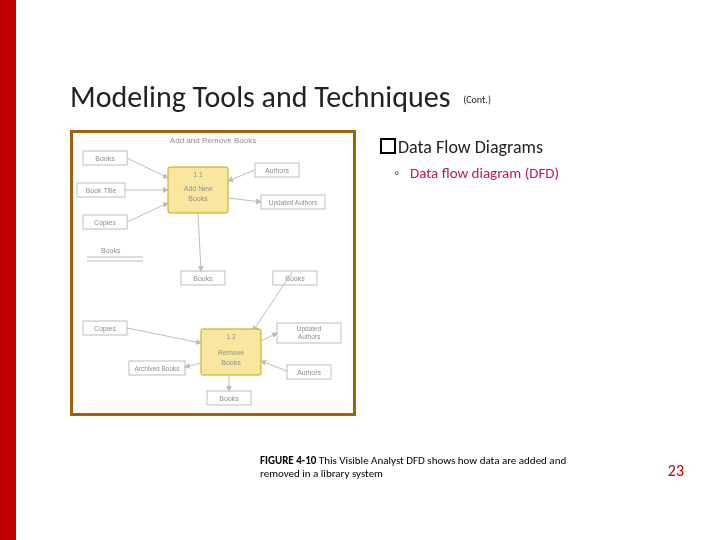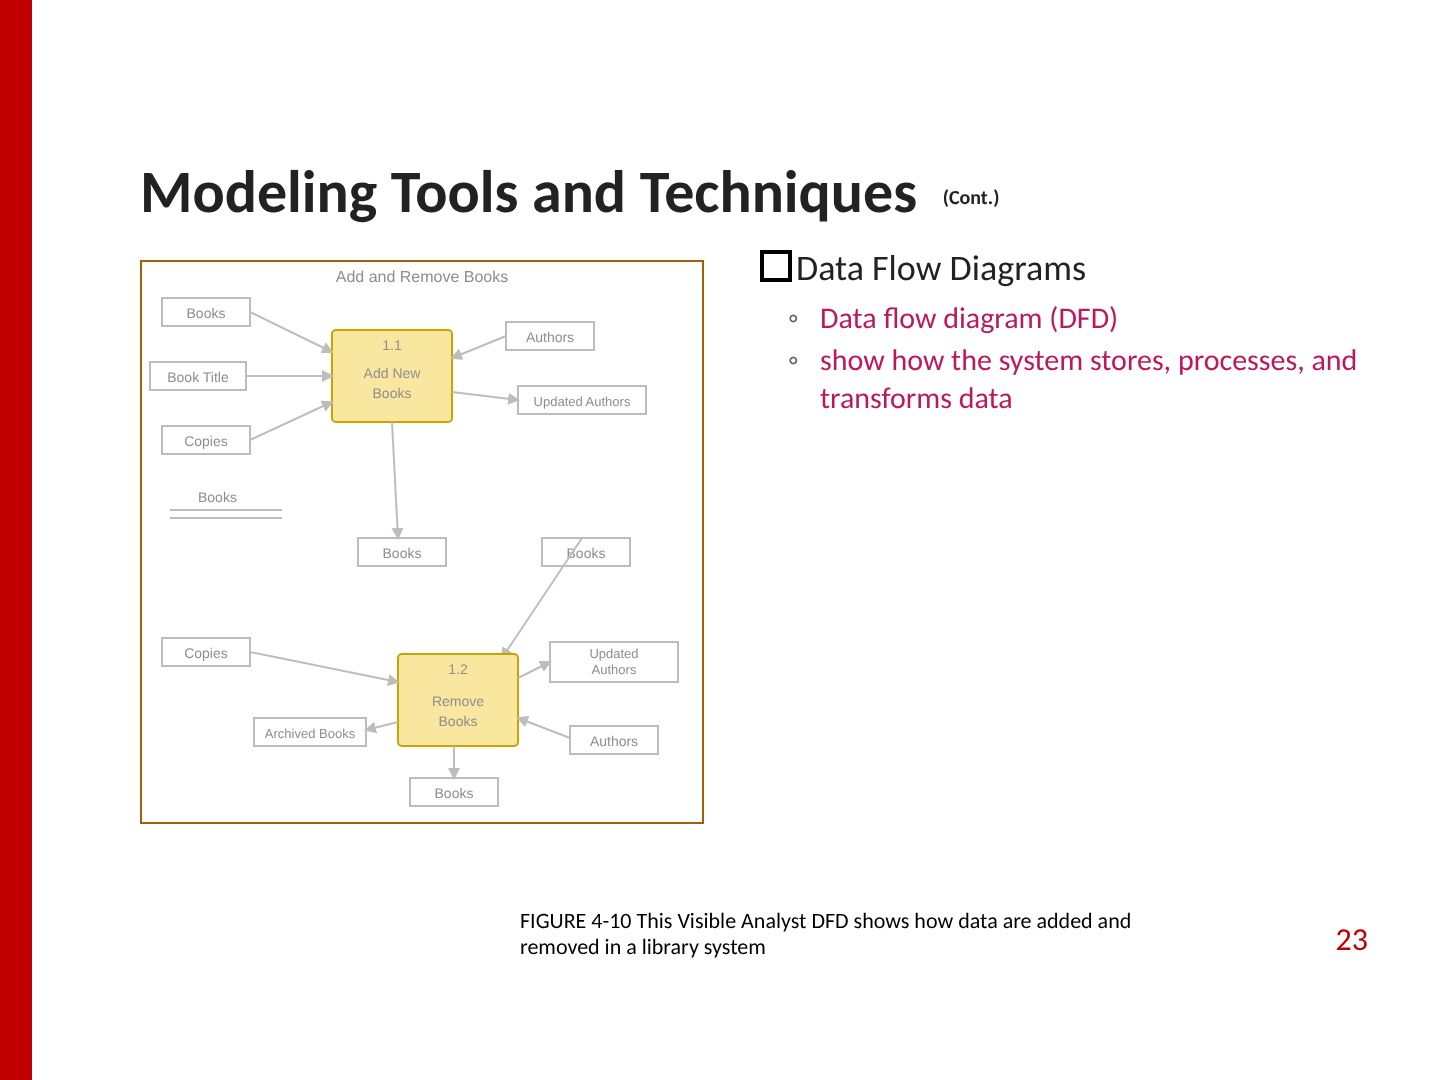--- a/index.html
+++ b/index.html
@@ -1,31 +1,31 @@
 <!DOCTYPE html>
 <html><head>
 <meta charset="utf-8">
 <style>
   html,body{margin:0;padding:0;width:720px;height:540px;background:#fff;font-family:"Segoe UI",Calibri,Arial,sans-serif;color:#222;position:relative;overflow:hidden}
   .accent{position:absolute;left:0;top:0;width:16px;height:540px;background:#c00000}
-  .title{position:absolute;left:70px;top:78px;font-size:30px;font-weight:700;color:#222;font-family:"Segoe UI Light","Segoe UI",Calibri,Arial,sans-serif}
+  .title{position:absolute;left:70px;top:78px;font-size:30px;font-weight:400;color:#222;font-family:"Segoe UI Light","Segoe UI",Calibri,Arial,sans-serif}
   .title-cont{font-size:10px;margin-left:6px;vertical-align:middle}
-  .diagram{position:absolute;left:70px;top:130px;width:280px;height:280px;border:1px solid #a16207}
+  .diagram{position:absolute;left:70px;top:130px;width:280px;height:280px;border:3px solid #a16207}
   .diagram text{font-family:Arial,sans-serif;fill:#8e8e8e}
   .node{fill:#fff;stroke:#bdbdbd;stroke-width:1}
   .proc{fill:#f9e7a0;stroke:#c9a400;stroke-width:1}
   .arrow{stroke:#bdbdbd;stroke-width:1;fill:none;marker-end:url(#ah)}
-  .textcol{position:absolute;left:380px;top:123px;width:300px}
+  .textcol{position:absolute;left:380px;top:136px;width:300px}
   .heading{font-size:18px;font-weight:400;color:#222;margin-bottom:6px}
   .heading .sq{display:inline-block;width:12px;height:12px;border:2px solid #000;margin-right:2px;vertical-align:-1px}
   ul.bul{margin:0 0 0 18px;padding:0;list-style:none}
   ul.bul>li{position:relative;font-size:15px;line-height:1.25;color:#be185d;margin-bottom:2px;padding-left:12px}
   ul.bul>li:before{content:"\25E6";position:absolute;left:-4px;top:0;color:#666}
   .caption{position:absolute;left:260px;top:455px;width:340px;font-size:11px;line-height:1.15;color:#000}
-  .caption b{font-weight:400}
+  .caption b{font-weight:700}
   .pagenum{position:absolute;right:36px;bottom:60px;font-size:16px;color:#c00000}
 </style>
 </head>
 <body>
 
 <div class="accent"></div>
 
 <div class="title">
   <span>Modeling Tools and Techniques</span>
   <span class="title-cont">(Cont.)</span>
@@ -97,21 +97,20 @@
   <line class="arrow" x1="156" y1="242" x2="156" y2="258"></line>
 </svg>
 </div>
 
 <div class="textcol">
   <div class="heading">
     <span class="sq"></span><span>Data Flow Diagrams</span>
   </div>
   <ul class="bul">
     <li>Data flow diagram (DFD)</li>
-    <li>show how the system stores, processes, and transforms data</li>
   </ul>
 </div>
 
 <div class="caption">
   <b>FIGURE 4-10</b><span> This Visible Analyst DFD shows how data are added and removed in a library system</span>
 </div>
 
 <div class="pagenum">23</div>
 
 </body></html>

